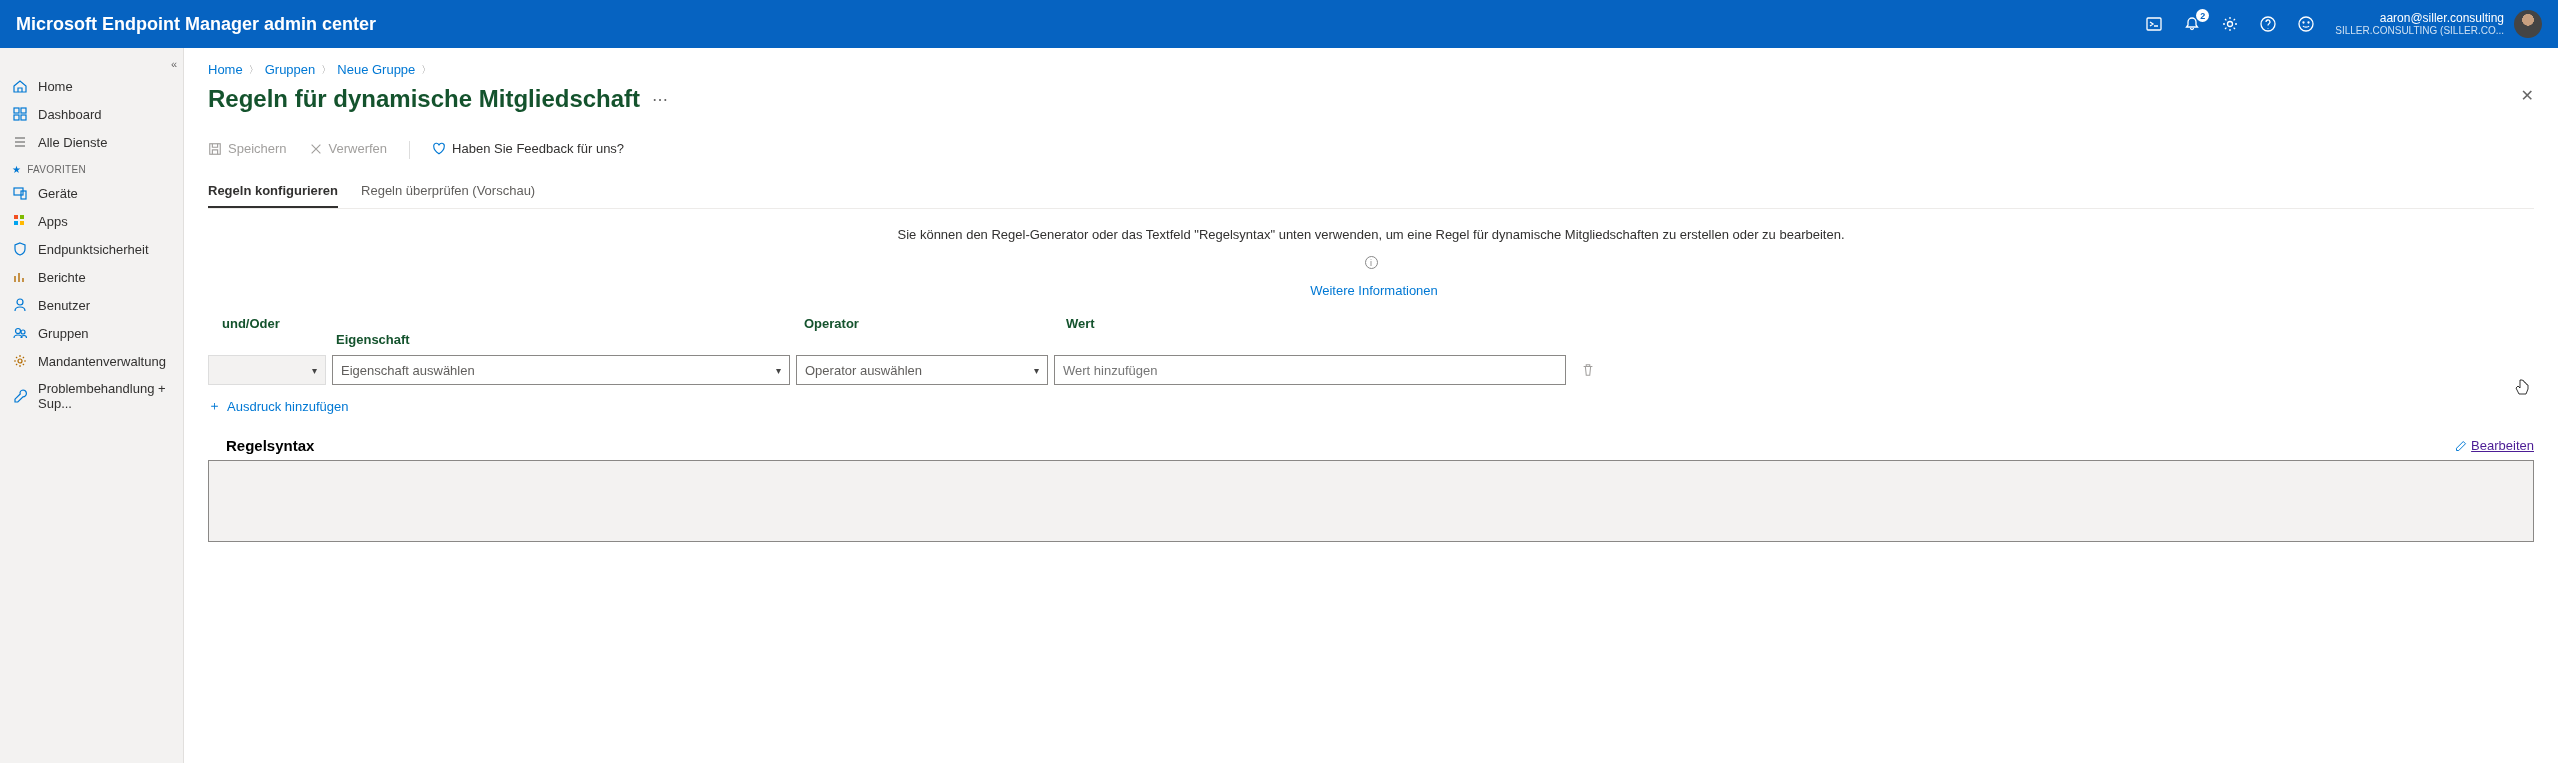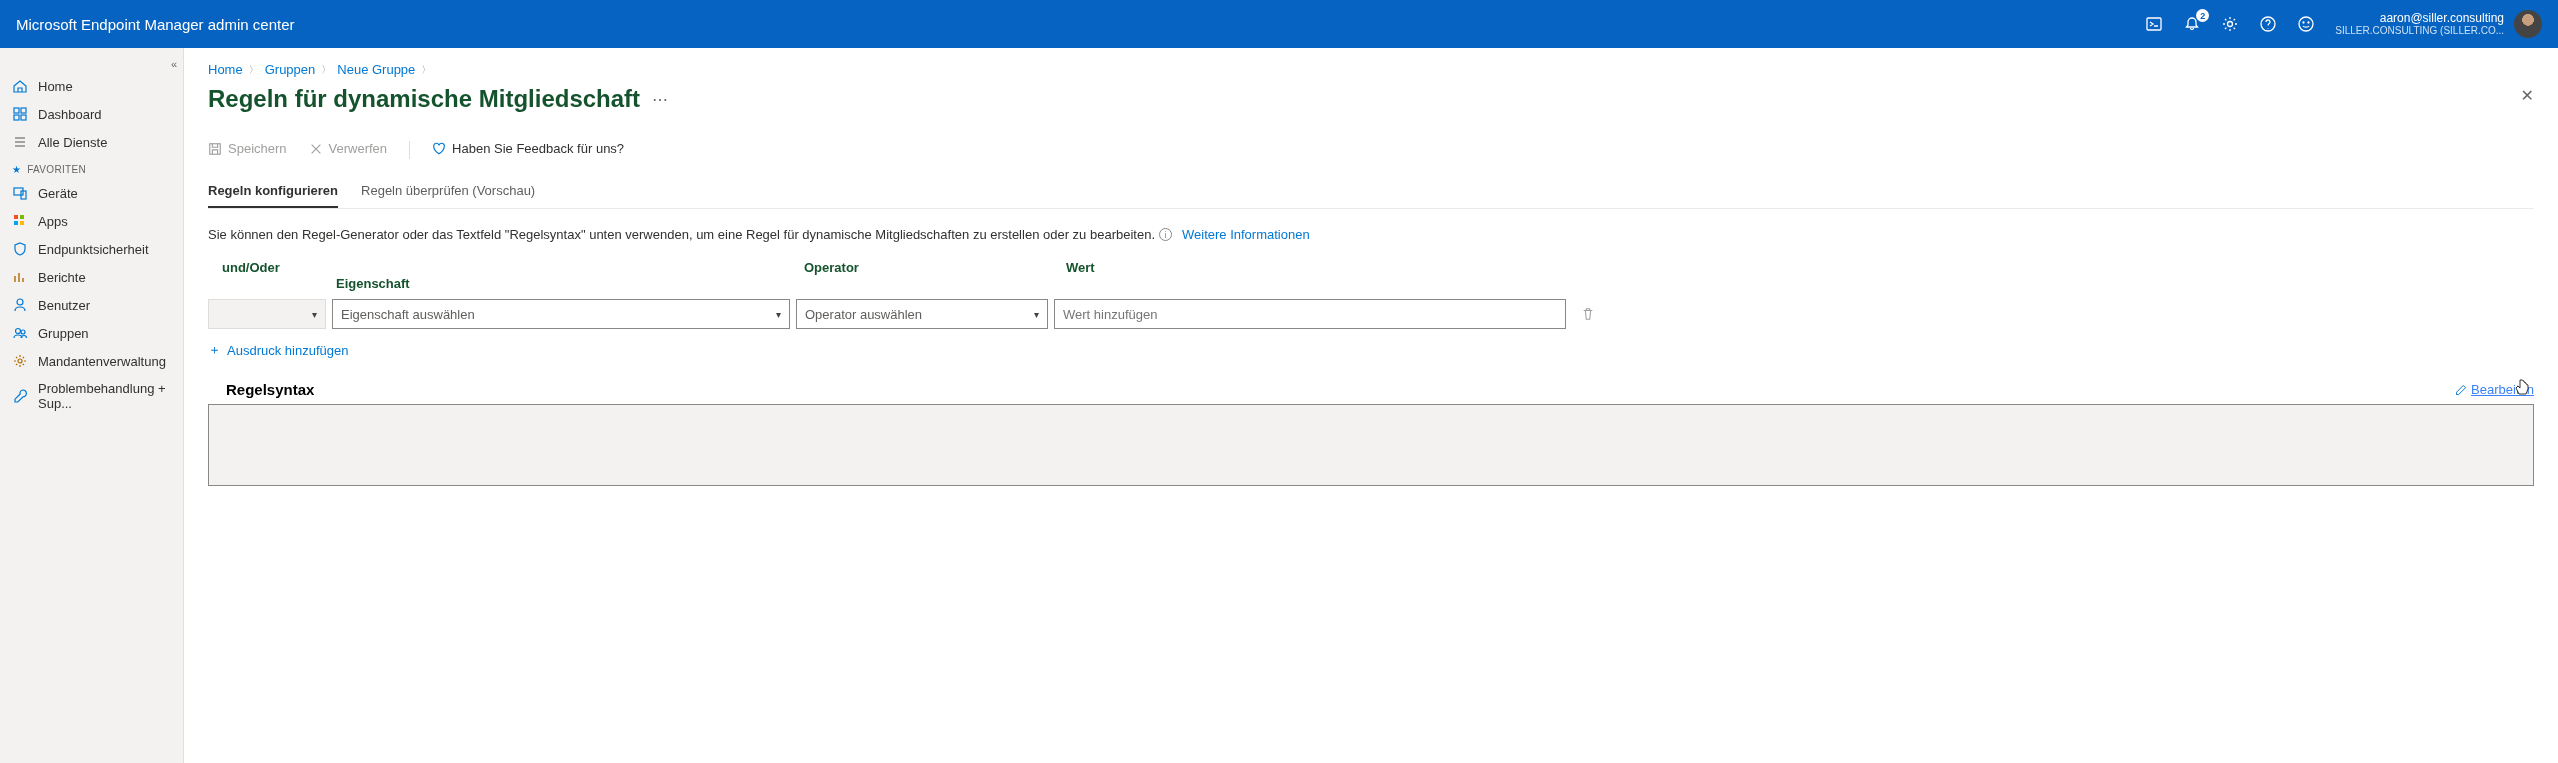--- a/index.html
+++ b/index.html
@@ -7,21 +7,21 @@
 
 
 .top-header {
   height: 48px;
   background: #0663c1;
   display: flex;
   align-items: center;
   padding: 0 16px;
   color: #fff;
 }
-.top-header .brand { font-size: 15px; font-weight: 400; flex: 1; }
+.top-header .brand { font-size: 18px; font-weight: 700; flex: 1; }
 .top-header .hdr-icons { display: flex; align-items: center; gap: 20px; }
 .top-header .hdr-icon { width: 18px; height: 18px; display: flex; align-items: center; justify-content: center; cursor: pointer; position: relative; }
 .top-header .badge { position: absolute; top: -6px; right: -8px; background: #fff; color: #0663c1; font-size: 9px; border-radius: 50%; width: 13px; height: 13px; display: flex; align-items: center; justify-content: center; font-weight: bold; }
 .top-header .account { text-align: right; margin-left: 20px; font-size: 12px; line-height: 1.2; }
 .top-header .account .acct-org { font-size: 10px; opacity: 0.8; }
 .top-header .avatar { width: 28px; height: 28px; border-radius: 50%; background: #333; margin-left: 10px; background-image: radial-gradient(circle at 50% 35%, #c8a080 25%, transparent 26%), linear-gradient(#444,#444); }
 
 .body-row { display: flex; height: calc(763px - 48px); }
 
 
@@ -67,21 +67,21 @@
 .cmd-bar { display: flex; align-items: flex-start; gap: 22px; margin-top: 28px; padding-bottom: 6px; }
 .cmd-btn { display: flex; align-items: center; gap: 6px; font-size: 13px; color: #a19f9d; cursor: pointer; }
 .cmd-btn.enabled { color: #323130; }
 .cmd-sep { width: 1px; height: 18px; background: #ddd; }
 .cmd-heart { color: #0078d4; }
 
 .tabs { display: flex; gap: 23px; margin-top: 18px; border-bottom: 1px solid #edebe9; }
 .tab { font-size: 13px; padding-bottom: 8px; color: #605e5c; cursor: pointer; }
 .tab.active { color: #323130; border-bottom: 2px solid #323130; font-weight: 600; }
 
-.info-line { margin-top: 18px; font-size: 13px; color: #323130; display: flex; align-items: center; gap: 4px; }
+.info-line { margin-top: 18px; font-size: 13px; color: #323130; display: flex; align-items: center; gap: 14px; flex-direction: column; }
 .info-icon { width: 13px; height: 13px; border: 1px solid #888; border-radius: 50%; display: inline-flex; align-items: center; justify-content: center; font-size: 9px; color: #888; }
 .info-link { color: #0078d4; cursor: pointer; margin-left: 6px; }
 
 .rule-grid { margin-top: 18px; }
 .rule-header { display: flex; font-size: 13px; font-weight: 600; color: #14532d; padding: 0 0 8px 0; }
 .rhdr-andor { width: 128px; padding-left: 14px; }
 .rhdr-prop { width: 468px; margin-top: 16px; }
 .rhdr-op { width: 262px; }
 .rhdr-val { flex: 1; }
 
@@ -91,21 +91,21 @@
 .field-andor { width: 118px; background: #f3f2f1; border: 1px solid #ddd; color: #aaa; }
 .field-prop { width: 458px; }
 .field-op { width: 252px; }
 .field-val { width: 512px; }
 .trash { width: 24px; height: 24px; display: flex; align-items: center; justify-content: center; color: #a19f9d; cursor: pointer; margin-left: 4px; }
 
 .add-expr { margin-top: 12px; font-size: 13px; color: #0078d4; cursor: pointer; display: inline-flex; align-items: center; gap: 6px; }
 
 .syntax-title-row { display: flex; align-items: center; margin-top: 22px; }
 .syntax-label { font-size: 15px; font-weight: 600; flex: 1; padding-left: 18px; }
-.edit-link { font-size: 13px; color: #3b82f6; cursor: pointer; text-decoration: underline; display: inline-flex; align-items: center; gap: 4px; }
+.edit-link { font-size: 13px; color: #4c1d95; cursor: pointer; text-decoration: underline; display: inline-flex; align-items: center; gap: 4px; }
 
 .syntax-box { margin-top: 6px; border: 1px solid #8a8886; background: #f3f2f1; height: 82px; width: 100%; }
 
 .cursor-img { position: absolute; width: 16px; height: 20px; pointer-events: none; }
 
 svg { display: block; }
 </style>
 </head>
 <body>
 

